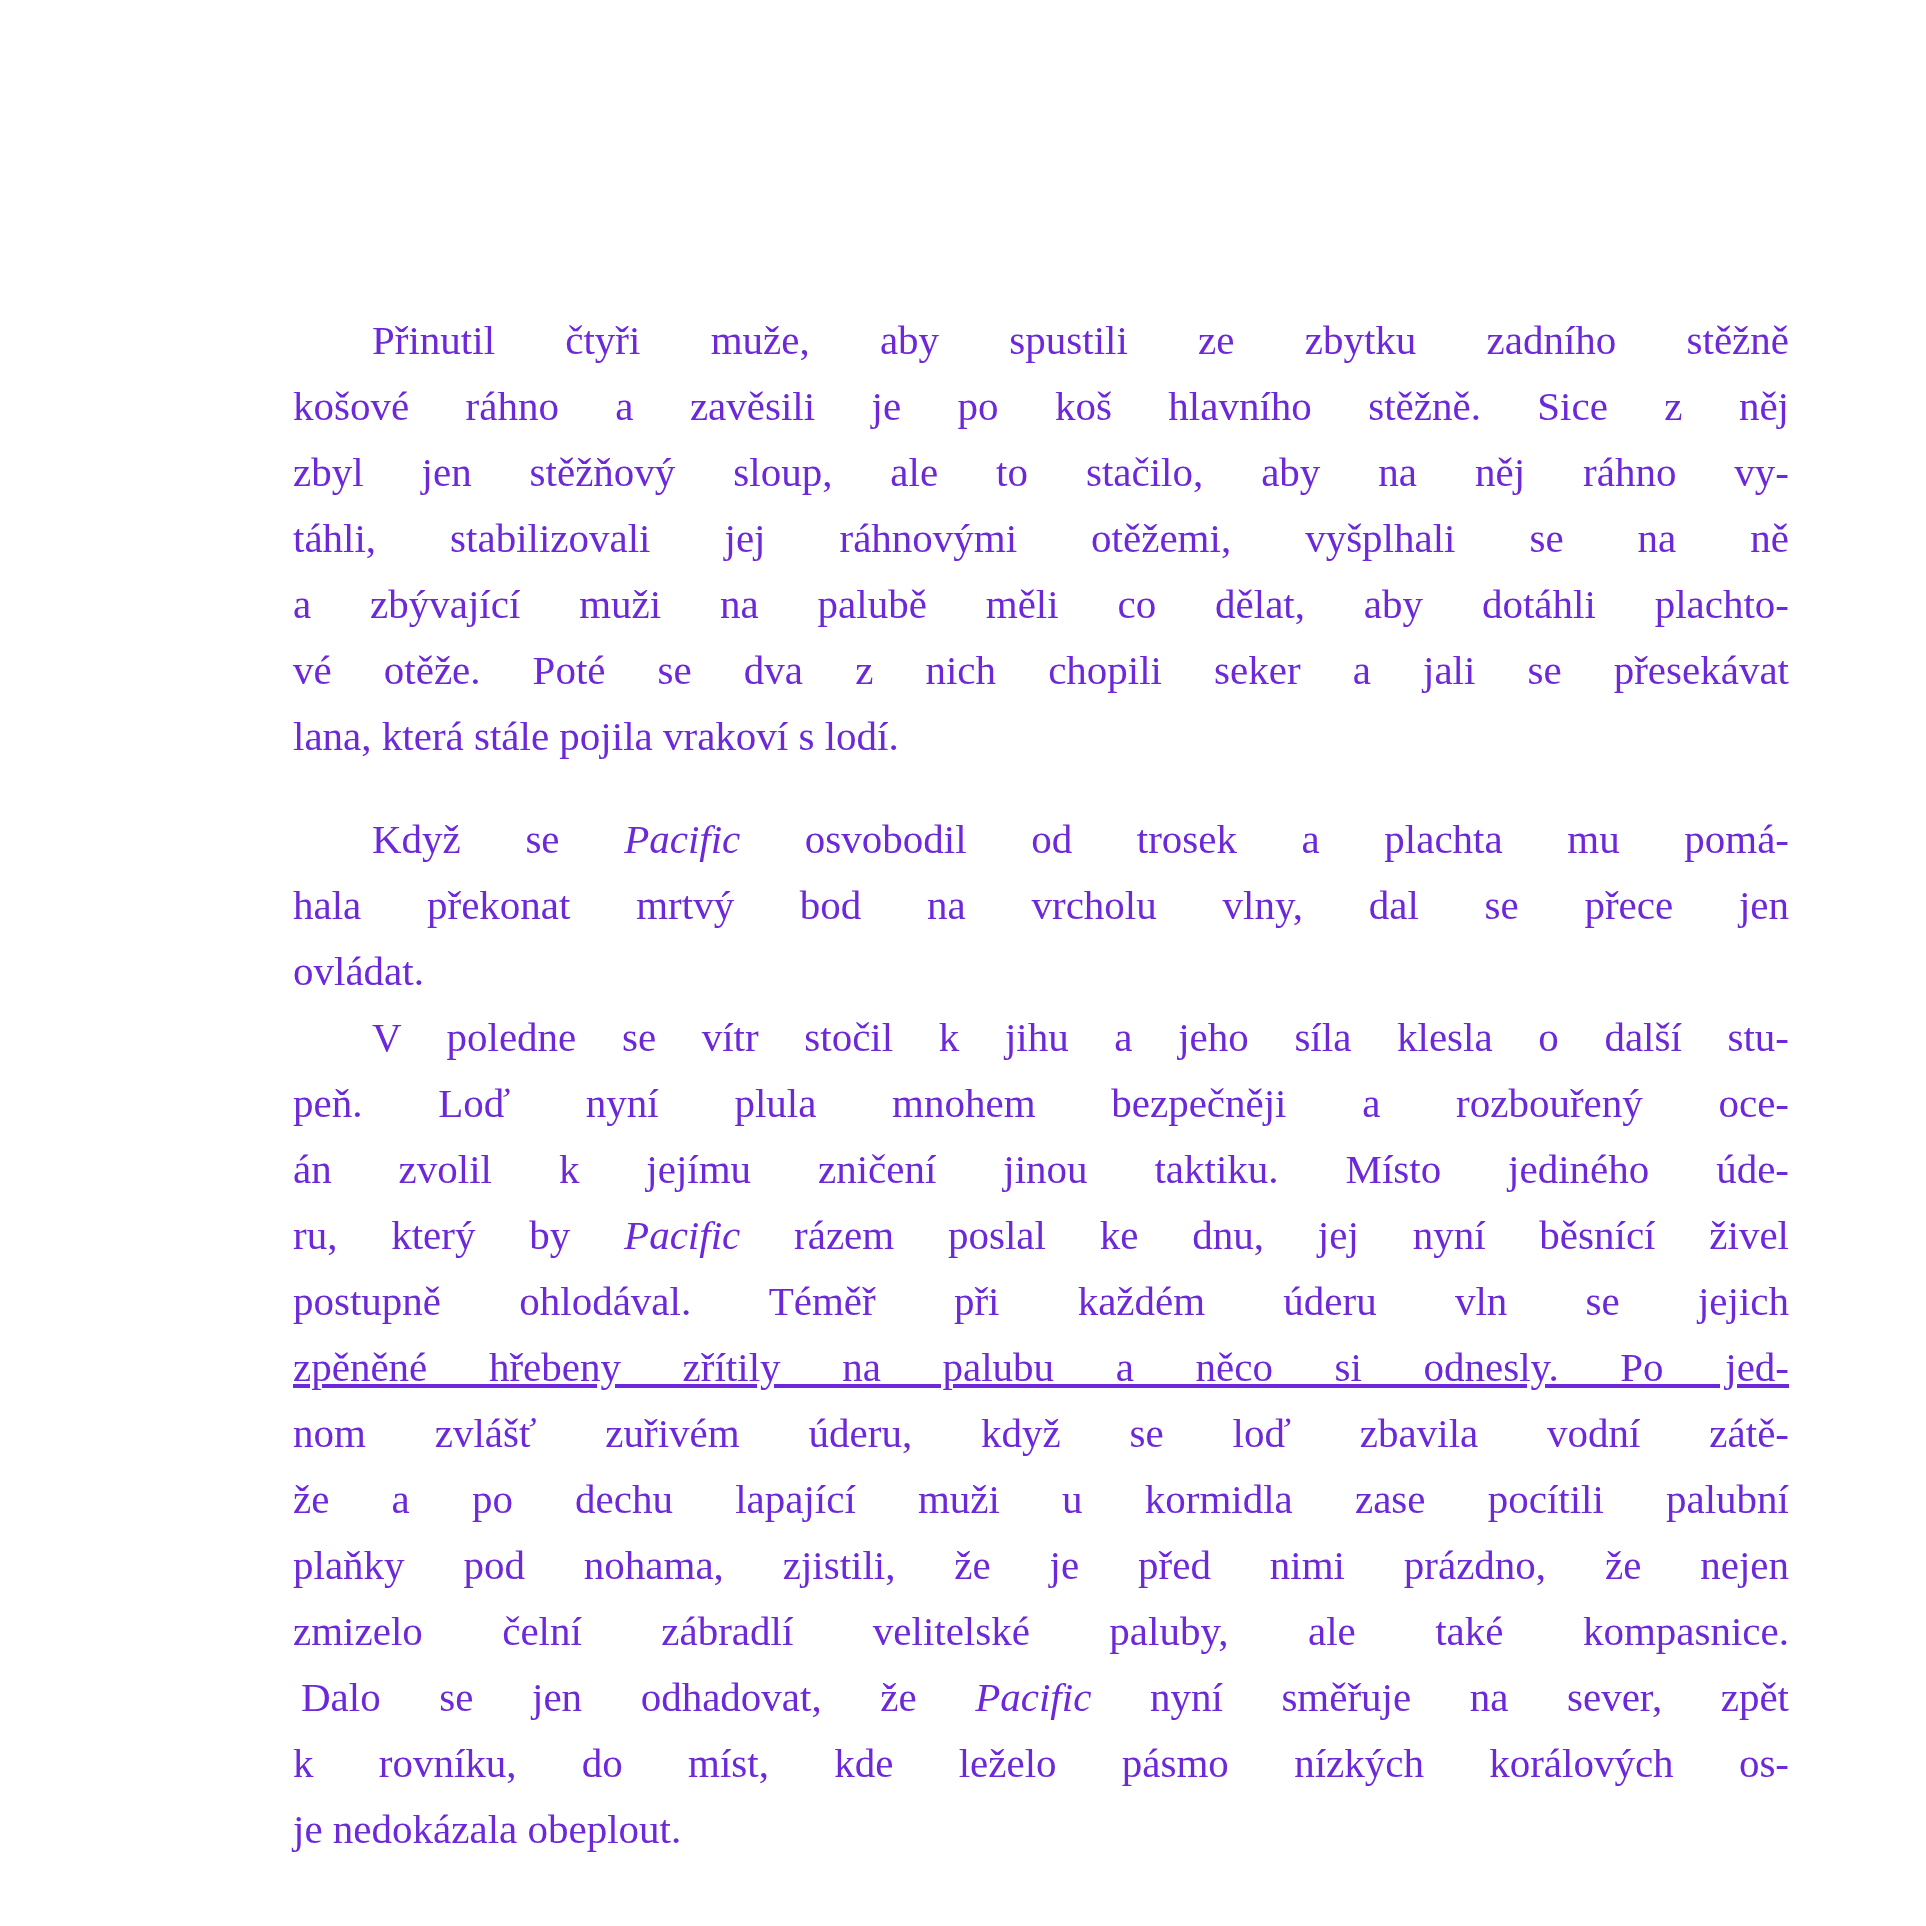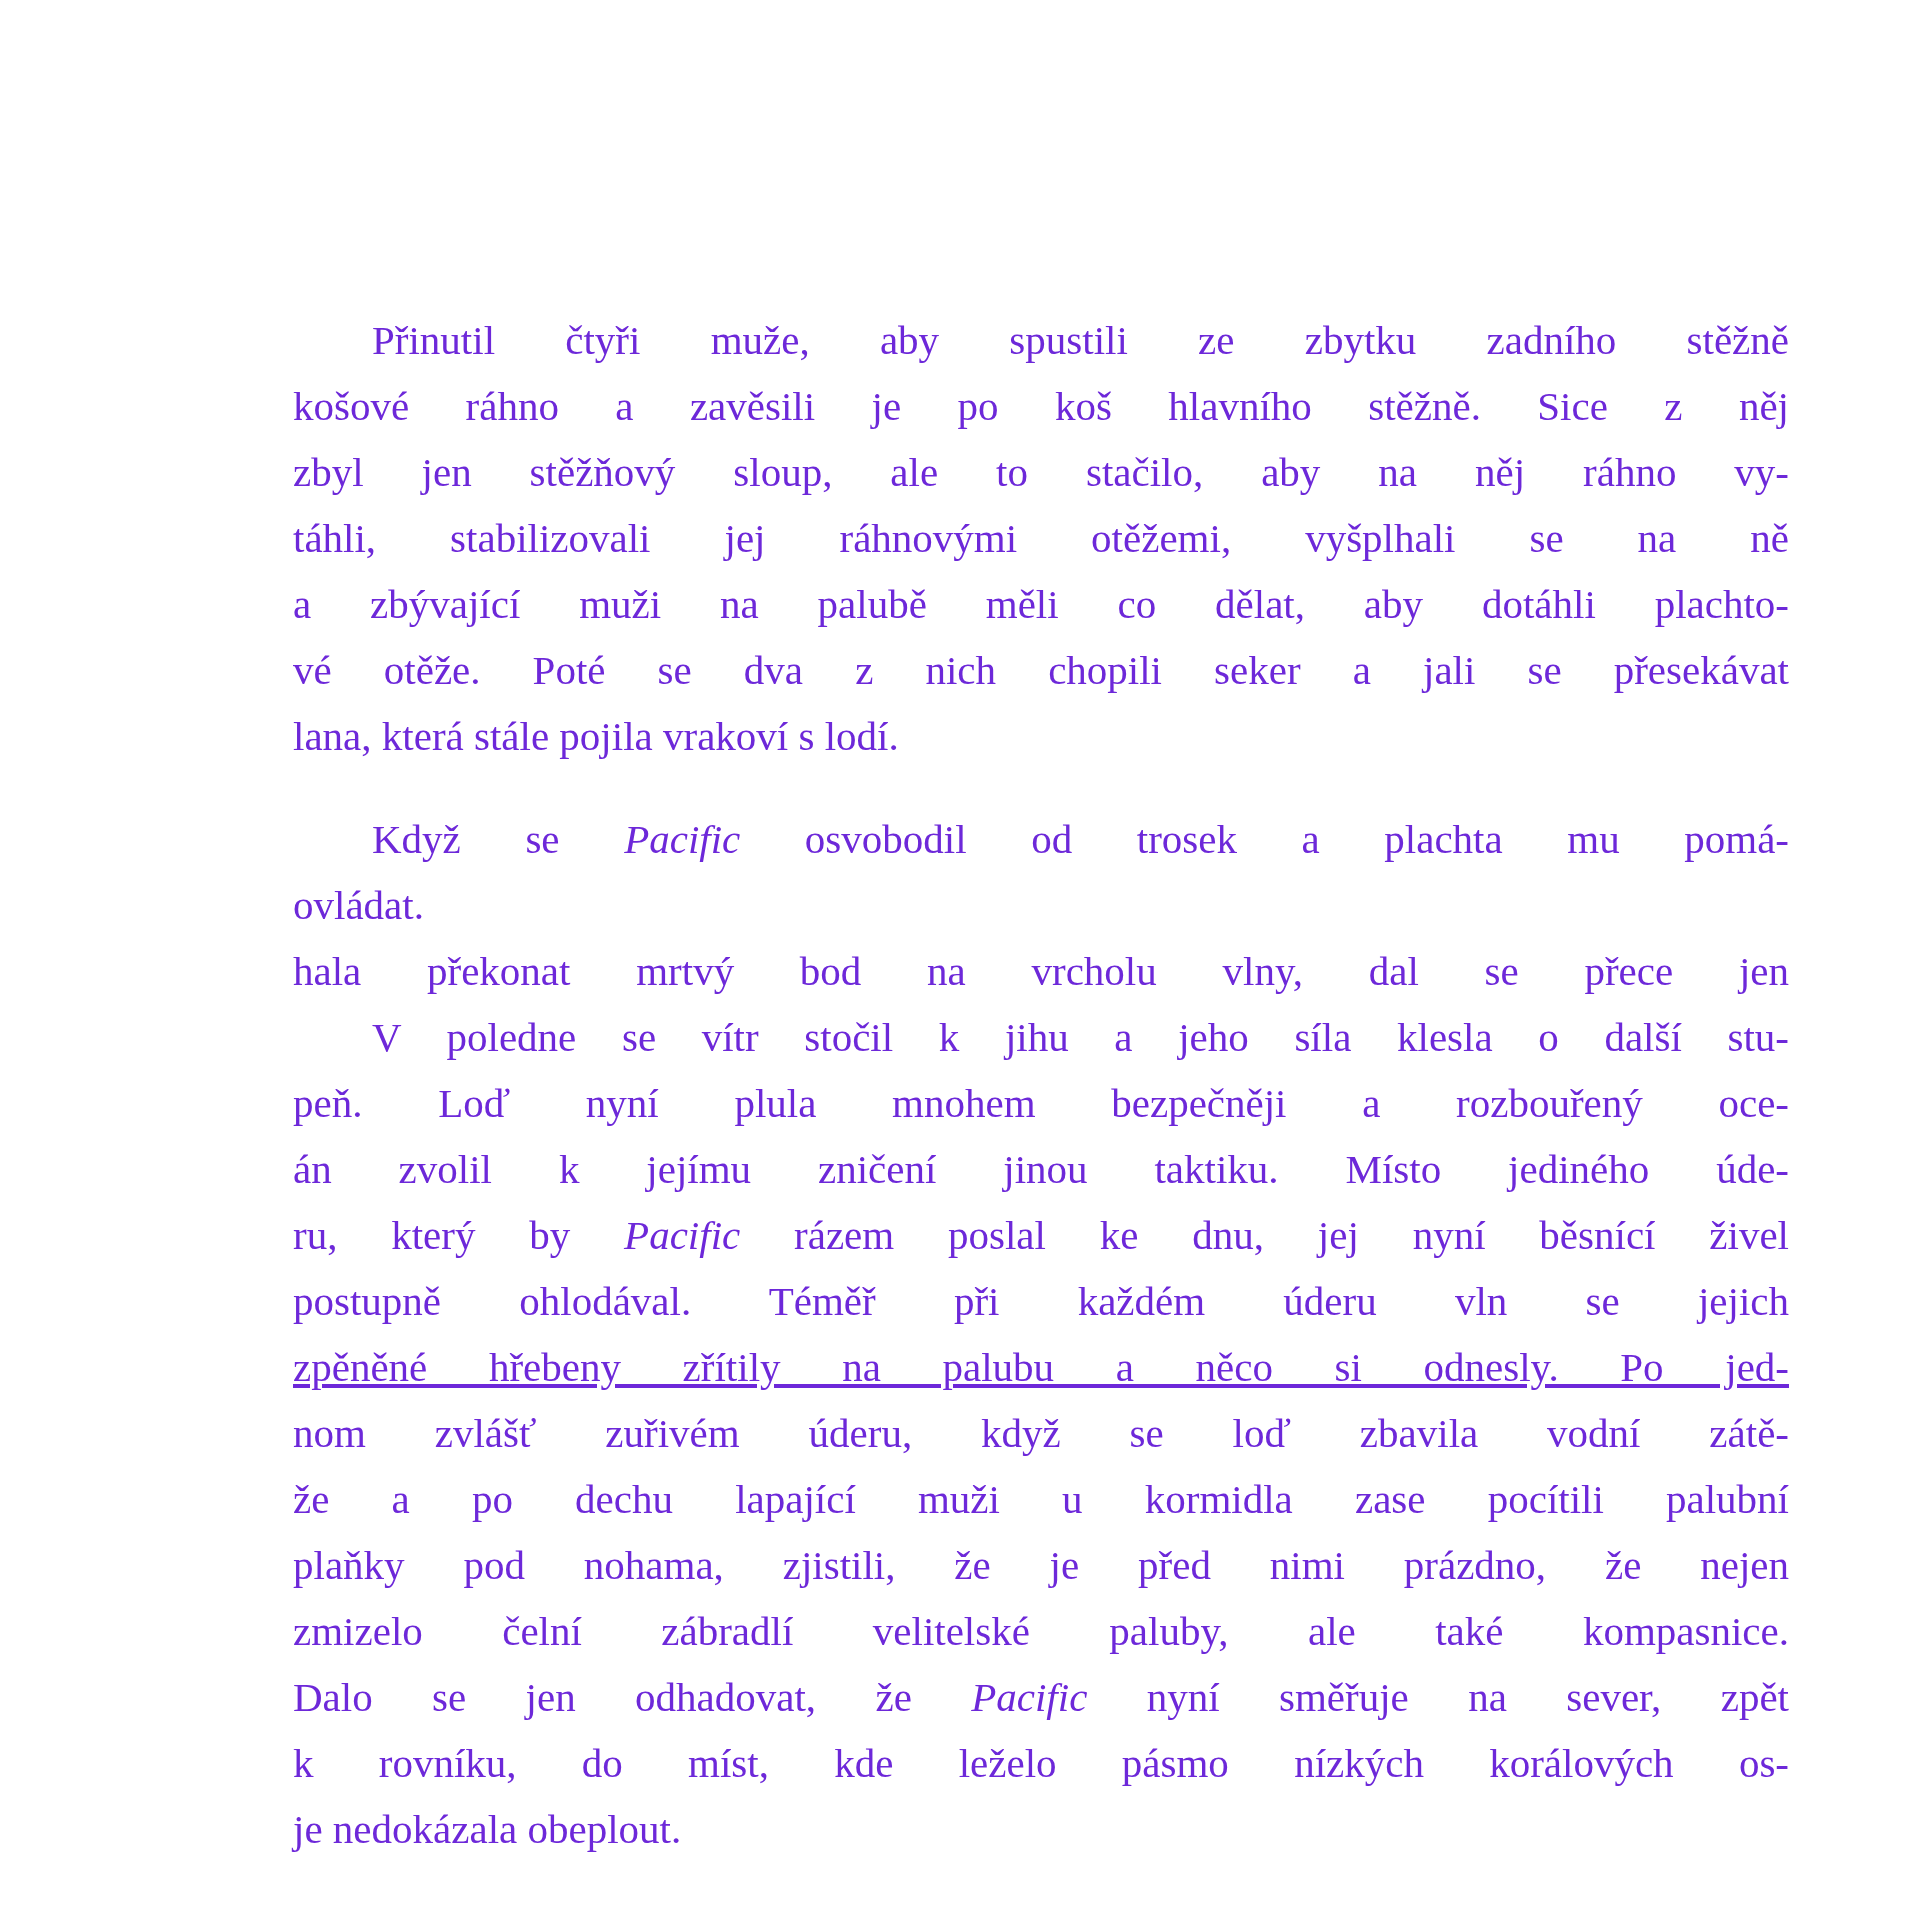--- a/index.html
+++ b/index.html
@@ -28,31 +28,31 @@
 <div class="page">
   <div class="text-block" id="section-0" style="top: 307px;">
       <div class="line indent" style="white-space: normal;"><span>Přinutil čtyři muže, aby spustili ze zbytku zadního stěžně</span></div>
       <div class="line" style="white-space: normal;"><span>košové ráhno a zavěsili je po koš hlavního stěžně. Sice z něj</span></div>
       <div class="line" style="white-space: normal;"><span>zbyl jen stěžňový sloup, ale to stačilo, aby na něj ráhno vy-</span></div>
       <div class="line" style="white-space: normal;"><span>táhli, stabilizovali jej ráhnovými otěžemi, vyšplhali se na ně</span></div>
       <div class="line" style="white-space: normal;"><span>a zbývající muži na palubě měli co dělat, aby dotáhli plachto-</span></div>
       <div class="line" style="white-space: normal;"><span>vé otěže. Poté se dva z nich chopili seker a jali se přesekávat</span></div>
       <div class="line last" style="white-space: normal;"><span>lana, která stále pojila vrakoví s lodí.</span></div>
       <div class="line indent" style="white-space: normal; margin-top: 37px;"><span>Když se </span><em>Pacific</em><span> osvobodil od trosek a plachta mu pomá-</span></div>
+      <div class="line" style="white-space: normal;"><span>hala překonat mrtvý bod na vrcholu vlny, dal se přece jen</span></div>
       <div class="line last" style="white-space: normal;"><span>ovládat.</span></div>
-      <div class="line" style="white-space: normal;"><span>hala překonat mrtvý bod na vrcholu vlny, dal se přece jen</span></div>
       <div class="line indent" style="white-space: normal;"><span>V poledne se vítr stočil k jihu a jeho síla klesla o další stu-</span></div>
       <div class="line" style="white-space: normal;"><span>peň. Loď nyní plula mnohem bezpečněji a rozbouřený oce-</span></div>
       <div class="line" style="white-space: normal;"><span>án zvolil k jejímu zničení jinou taktiku. Místo jediného úde-</span></div>
       <div class="line" style="white-space: normal;"><span>ru, který by </span><em>Pacific</em><span> rázem poslal ke dnu, jej nyní běsnící živel</span></div>
       <div class="line" style="white-space: normal;"><span>postupně ohlodával. Téměř při každém úderu vln se jejich</span></div>
       <div class="line" style="white-space: normal; text-decoration: underline;"><span>zpěněné hřebeny zřítily na palubu a něco si odnesly. Po jed-</span></div>
       <div class="line" style="white-space: normal;"><span>nom zvlášť zuřivém úderu, když se loď zbavila vodní zátě-</span></div>
       <div class="line" style="white-space: normal;"><span>že a po dechu lapající muži u kormidla zase pocítili palubní</span></div>
       <div class="line" style="white-space: normal;"><span>plaňky pod nohama, zjistili, že je před nimi prázdno, že nejen</span></div>
       <div class="line" style="white-space: normal;"><span>zmizelo čelní zábradlí velitelské paluby, ale také kompasnice.</span></div>
-      <div class="line" style="white-space: normal;"><span>Dalo se jen odhadovat, že </span><em>Pacific</em><span> nyní směřuje na sever, zpět</span></div>
+      <div class="line" style="white-space: normal; margin-left: 8px;"><span>Dalo se jen odhadovat, že </span><em>Pacific</em><span> nyní směřuje na sever, zpět</span></div>
       <div class="line" style="white-space: normal;"><span>k rovníku, do míst, kde leželo pásmo nízkých korálových os-</span></div>
       <div class="line last" style="white-space: normal;"><span>je nedokázala obeplout.</span></div>
     </div>
 
 </div>
 
 
 </body></html>

